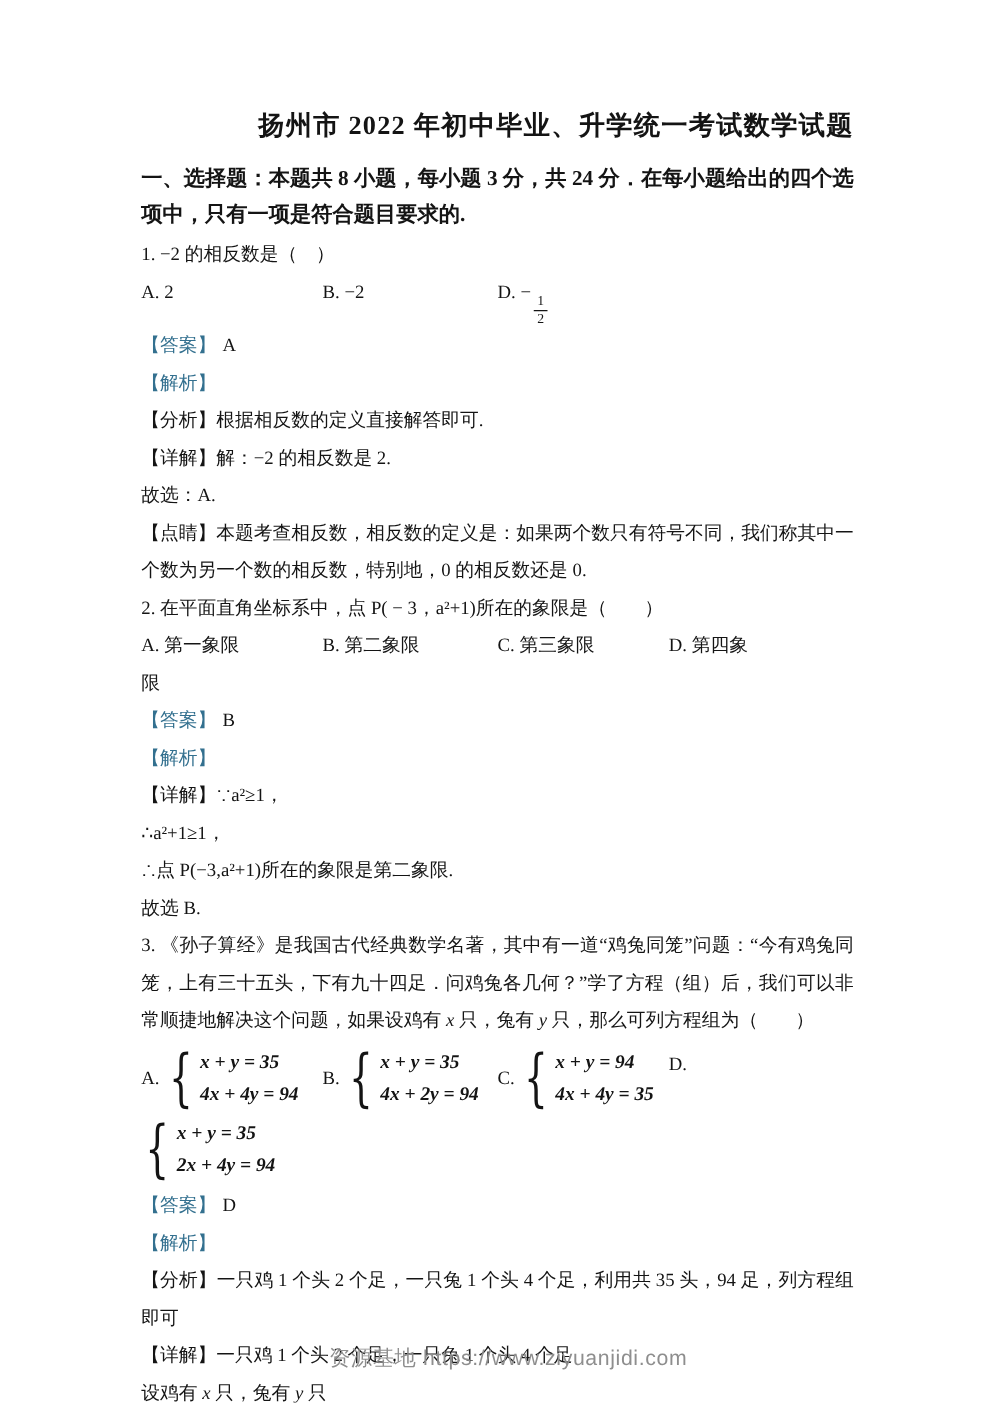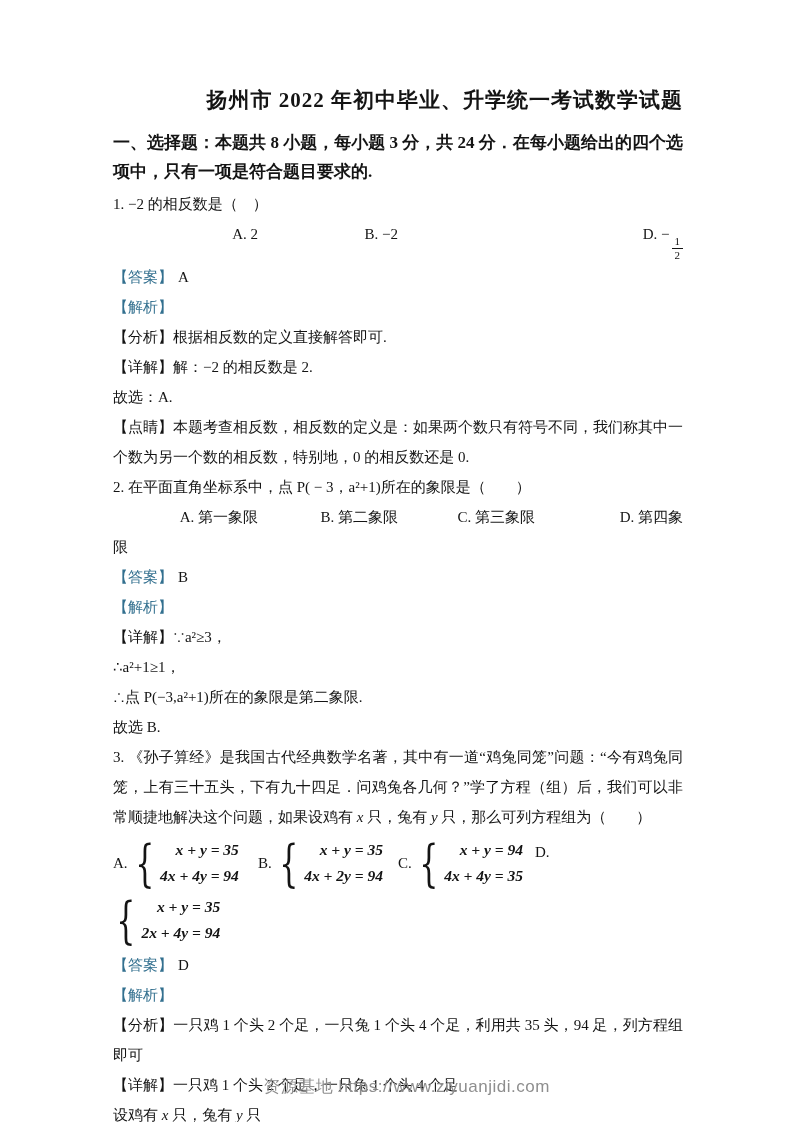--- a/index.html
+++ b/index.html
@@ -19,21 +19,21 @@
   .sec-heading {
     font-size:17px; font-weight:bold; line-height:29px;
     margin:0 0 3px 0; text-align:justify;
   }
   p.line {
     font-size:15px; line-height:30px; margin:0; text-align:justify;
   }
   .accent { color:#33708f; }
   .ansv { margin-left:5px; }
 
-  .opt-row { display:flex; font-size:15px; line-height:30px; align-items:flex-start;text-align:right; }
+  .opt-row { display:flex; font-size:15px; line-height:30px; align-items:flex-start; }
   .col-a { width:145px; }
   .col-b { width:140px; }
   .col-c { width:137px; }
   .col-d { flex:1; }
 
   
   .frac {
     display:inline-flex; flex-direction:column; align-items:center;
     vertical-align:-6px; font-size:11px; line-height:13px; margin-left:2px;
   }
@@ -97,21 +97,21 @@
     <div class="opt-row">
       <span class="col-a">A. 第一象限</span>
       <span class="col-b">B. 第二象限</span>
       <span class="col-c">C. 第三象限</span>
       <span class="col-d">D. 第四象</span>
     </div>
     <p class="line">限</p>
 
     <p class="line"><span class="accent">【答案】</span><span class="ansv">B</span></p>
     <p class="line"><span class="accent">【解析】</span></p>
-    <p class="line">【详解】∵a²≥3，</p>
+    <p class="line">【详解】∵a²≥1，</p>
     <p class="line">∴a²+1≥1，</p>
     <p class="line">∴点 P(−3,a²+1)所在的象限是第二象限.</p>
     <p class="line">故选 B.</p>
 
     <p class="line"><span>3. 《孙子算经》是我国古代经典数学名著，其中有一道“鸡兔同笼”问题：“今有鸡兔同笼，上有三十五头，下有九十四足．问鸡兔各几何？”学了方程（组）后，我们可以非常顺捷地解决这个问题，如果设鸡有 </span><span class="mi">x</span><span> 只，兔有 </span><span class="mi">y</span><span> 只，那么可列方程组为（　　）</span></p>
 
     <div class="opt-row q3row">
       <span class="col-a optcell">
         <span>A.</span>
         <span class="sys">

